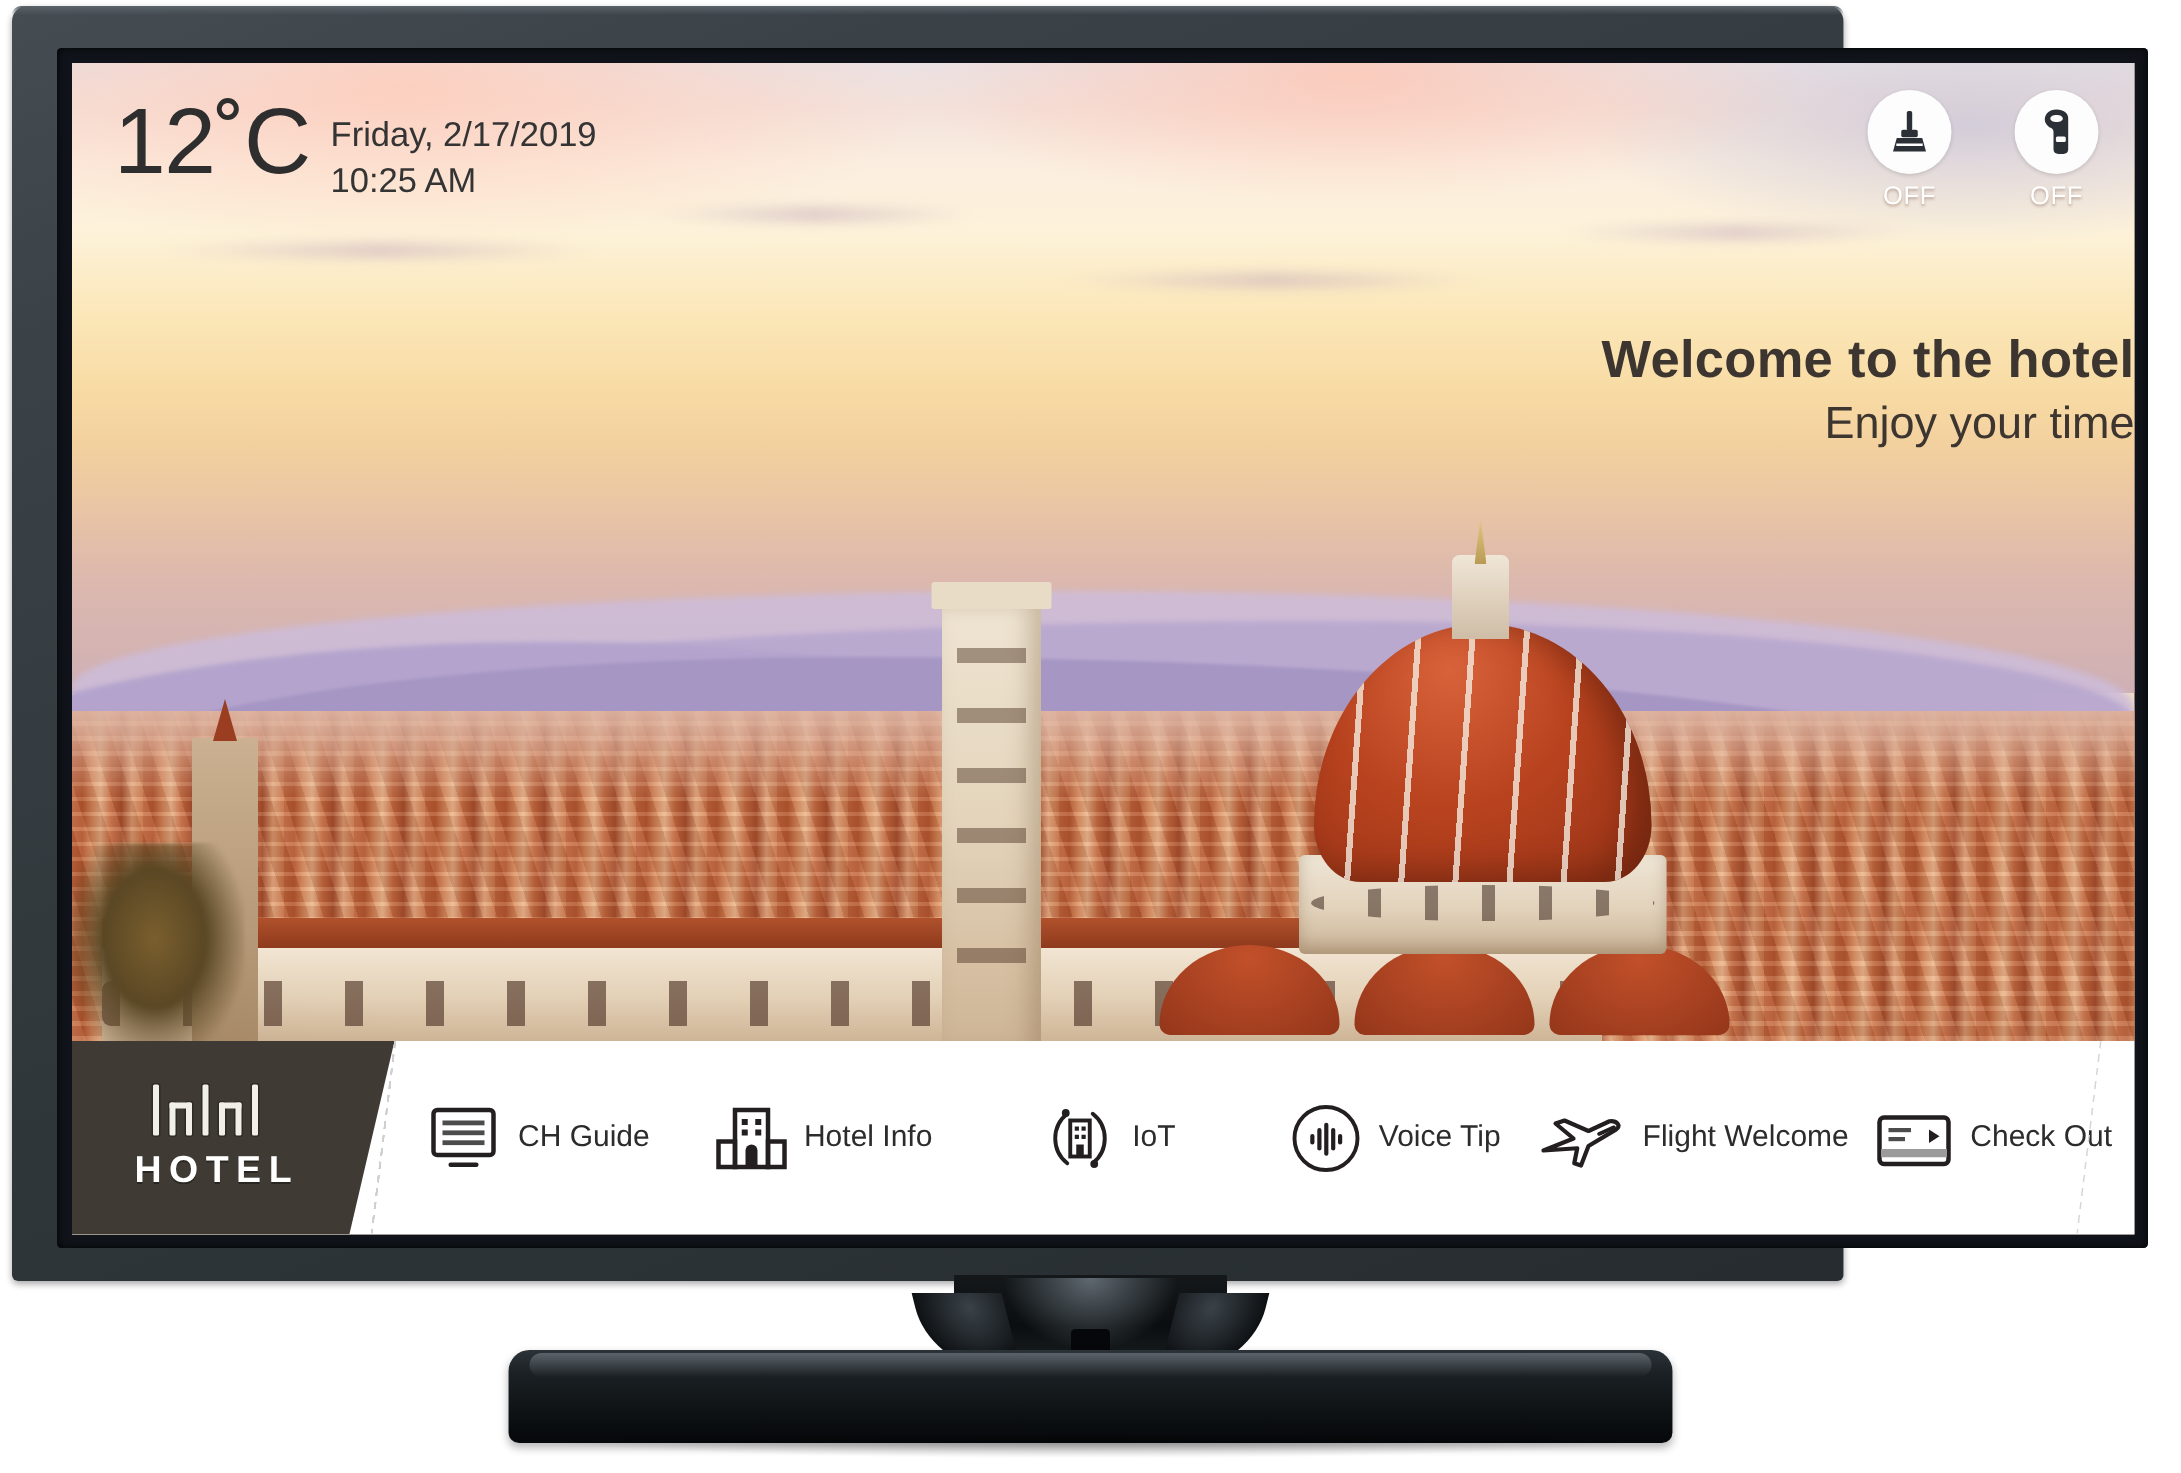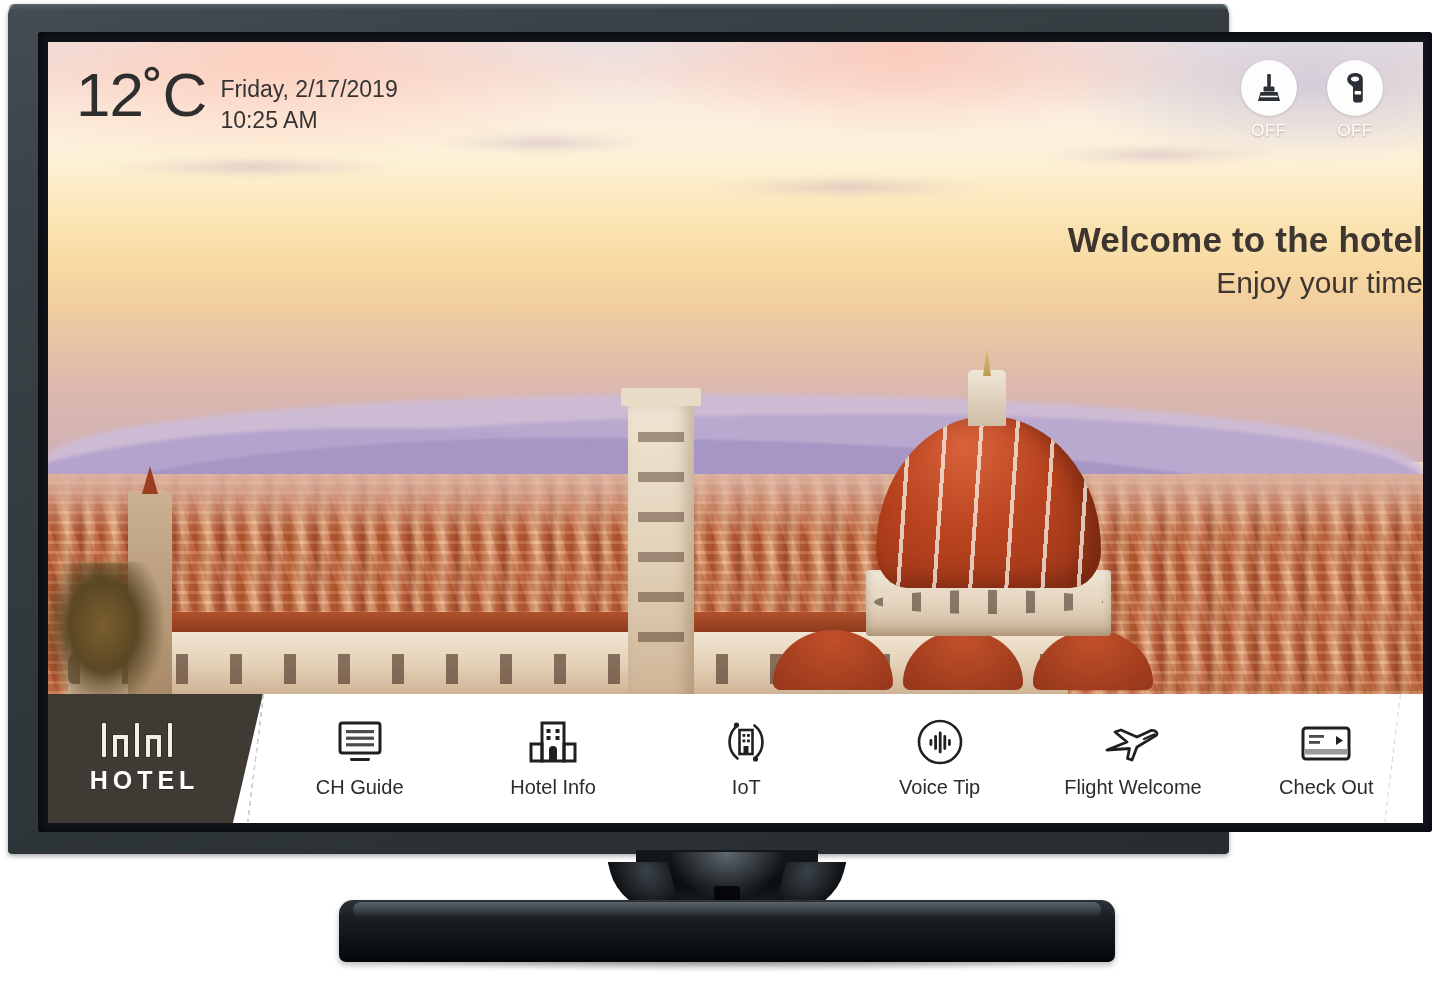--- a/index.html
+++ b/index.html
@@ -243,21 +243,21 @@
   }
   .weather{
     position:absolute; left:28px; top:24px; display:flex; align-items:flex-start; gap:14px;
   }
   .temp{
     font-size: 62px; line-height: .95; color:#2e2e2e; font-weight:400; letter-spacing:-1px;
   }
   .datetime{ padding-top:8px; color:#343434; font-size:23px; line-height:1.33; }
 
   .statusicons{
-    position:absolute; right:40px; top:18px; display:flex; gap:30px;
+    position:absolute; right:24px; top:18px; display:flex; gap:42px;
   }
   .statusitem{ width:56px; text-align:center; }
   .statuscircle{
     width:56px; height:56px; border-radius:50%;
     background:#fdfdfd;
     display:flex; align-items:center; justify-content:center;
     box-shadow:0 1px 3px rgba(0,0,0,.15);
   }
   .statuslabel{ margin-top:5px; color:#ffffff; font-size:17px; letter-spacing:.5px;
     text-shadow:0 1px 2px rgba(120,80,60,.45); }
@@ -301,21 +301,21 @@
   .hotel-word{
     color:#ffffff; font-size:25px; font-weight:bold; letter-spacing:5px;
     text-shadow:0 1px 0 rgba(0,0,0,.35);
   }
 
   .menu-items{
     position:absolute; left:215px; top:0; right:0; height:129px; display:flex;
   }
   .menu-item{
     position:relative; flex:1 1 0; height:100%;
-    display:flex; flex-direction:column; align-items:center; justify-content:center;
+    display:flex; flex-direction:row; align-items:center; justify-content:center;
     gap:10px; cursor:pointer;
   }
   .menu-item .ic{ height:48px; display:flex; align-items:flex-end; justify-content:center; }
   .menu-item .lb{ font-size:20px; color:#2c2c2c; white-space:nowrap; }
 
   .divider{
     position:absolute; top:0; width:40px; height:129px; pointer-events:none;
   }
   .divider span{
     position:absolute; left:50%; top:0; width:1px; height:129px;

